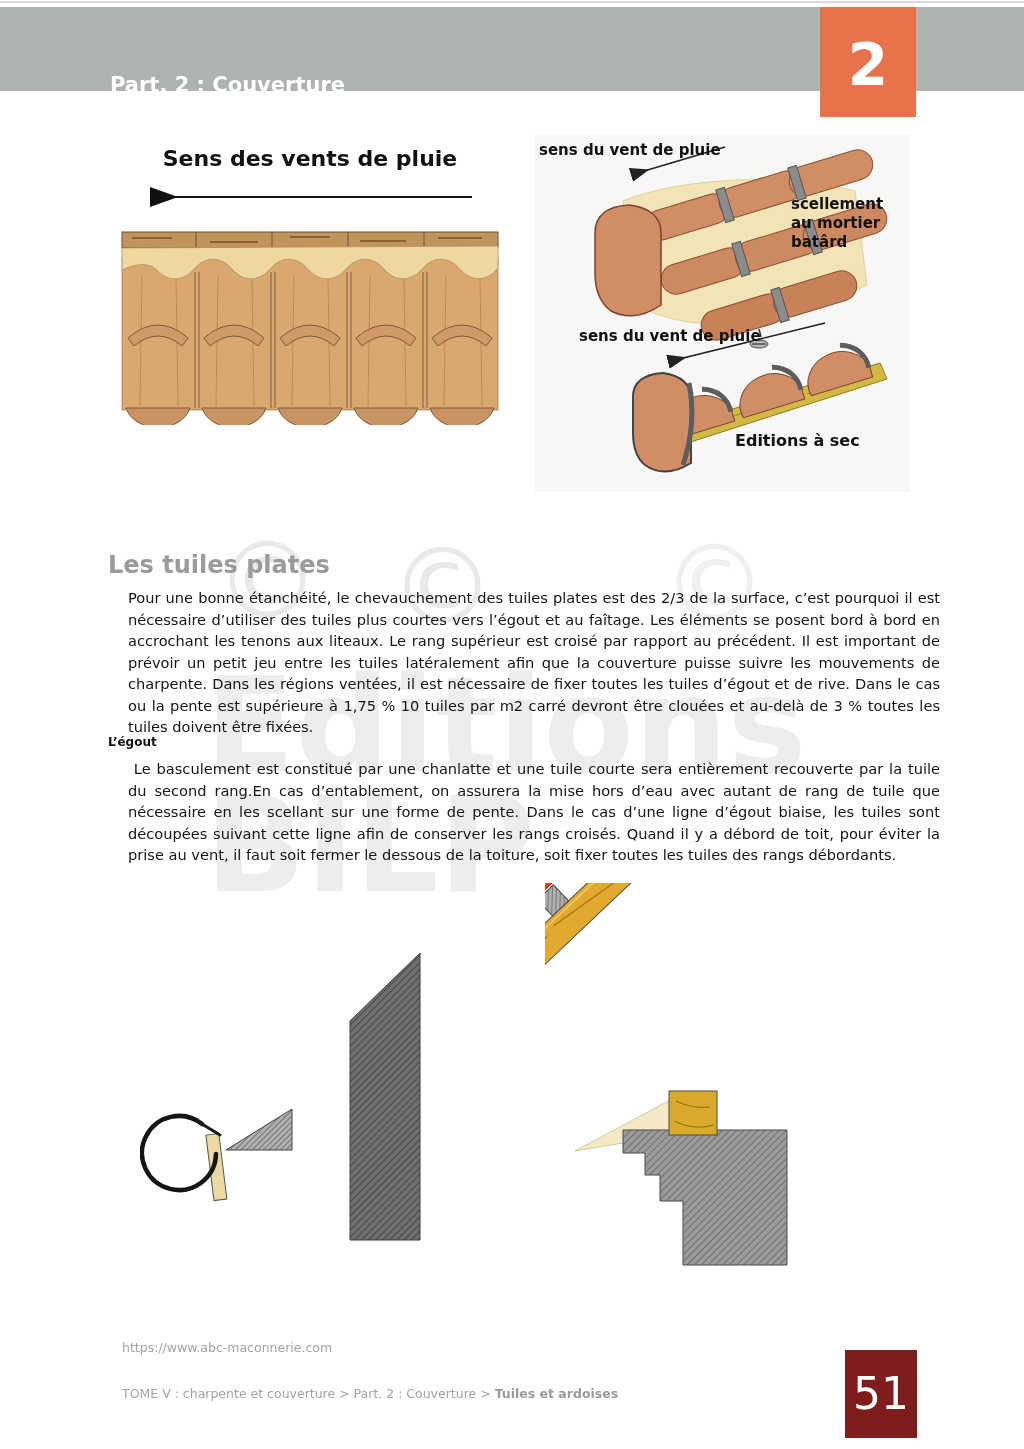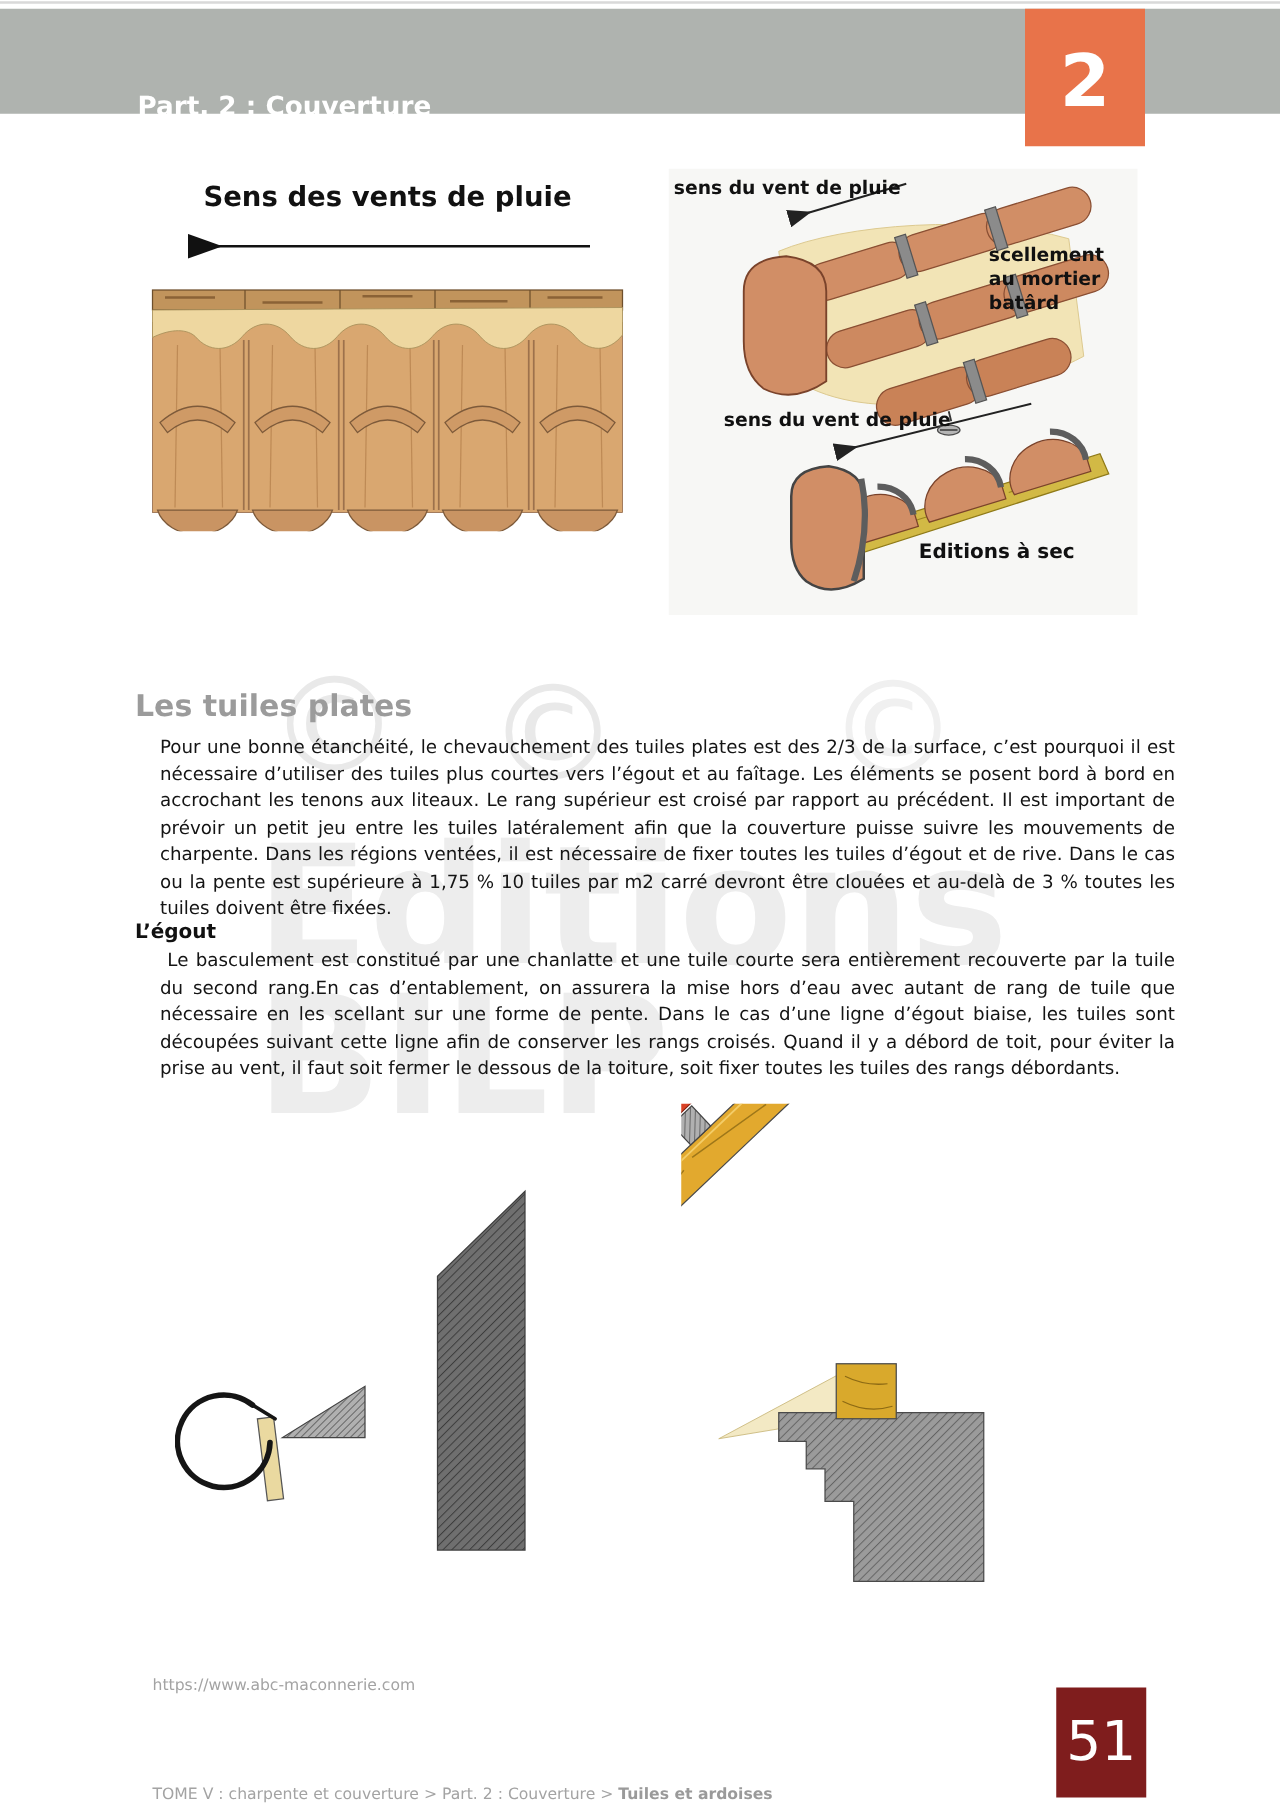--- a/index.html
+++ b/index.html
@@ -28,27 +28,27 @@
   .wm-c2{left:390px;top:526px;font-size:105px;}
   .wm-c3{left:662px;top:523px;font-size:105px;color:#f0f0f0;}
   .wm-t1{left:205px;top:648px;font-size:132px;font-weight:bold;color:#ededed;}
   .wm-t2{left:205px;top:768px;font-size:132px;font-weight:bold;color:#ededed;}
   
   .content{position:absolute;left:0;top:0;width:100%;z-index:1;}
   .sec-heading{position:absolute;left:108px;top:551px;font-size:24px;font-weight:bold;color:#9b9b9b;}
   .para{position:absolute;left:108px;width:812px;font-size:14.6px;line-height:21.5px;
         text-align:justify;color:#141414;margin-left:20px;}
   .para1{top:587px;}
-  .sub-heading{position:absolute;left:108px;top:735px;font-size:16px;font-weight:bold;color:#111;}
+  .sub-heading{position:absolute;left:108px;top:735px;font-size:12px;font-weight:bold;color:#111;}
   .para2{top:758px;}
   
   .diag-left{position:absolute;left:140px;top:888px;width:390px;height:382px;}
   .diag-right{position:absolute;left:545px;top:883px;width:395px;height:387px;}
   
-  .footer-line1{position:absolute;left:122px;top:1427px;font-size:12.5px;color:#a3a3a3;}
+  .footer-line1{position:absolute;left:122px;top:1386px;font-size:12.5px;color:#a3a3a3;}
   .footer-line1 b{color:#9a9a9a;}
   .footer-line2{position:absolute;left:122px;top:1340px;font-size:12.5px;color:#a3a3a3;}
   .page-box{position:absolute;left:845px;top:1350px;width:72px;height:88px;background:#7f1d1d;
             display:flex;align-items:center;justify-content:center;}
   .page-num{color:#ffffff;font-size:44px;line-height:1;}
   svg{display:block;}
 </style>
 </head>
 <body>
 

